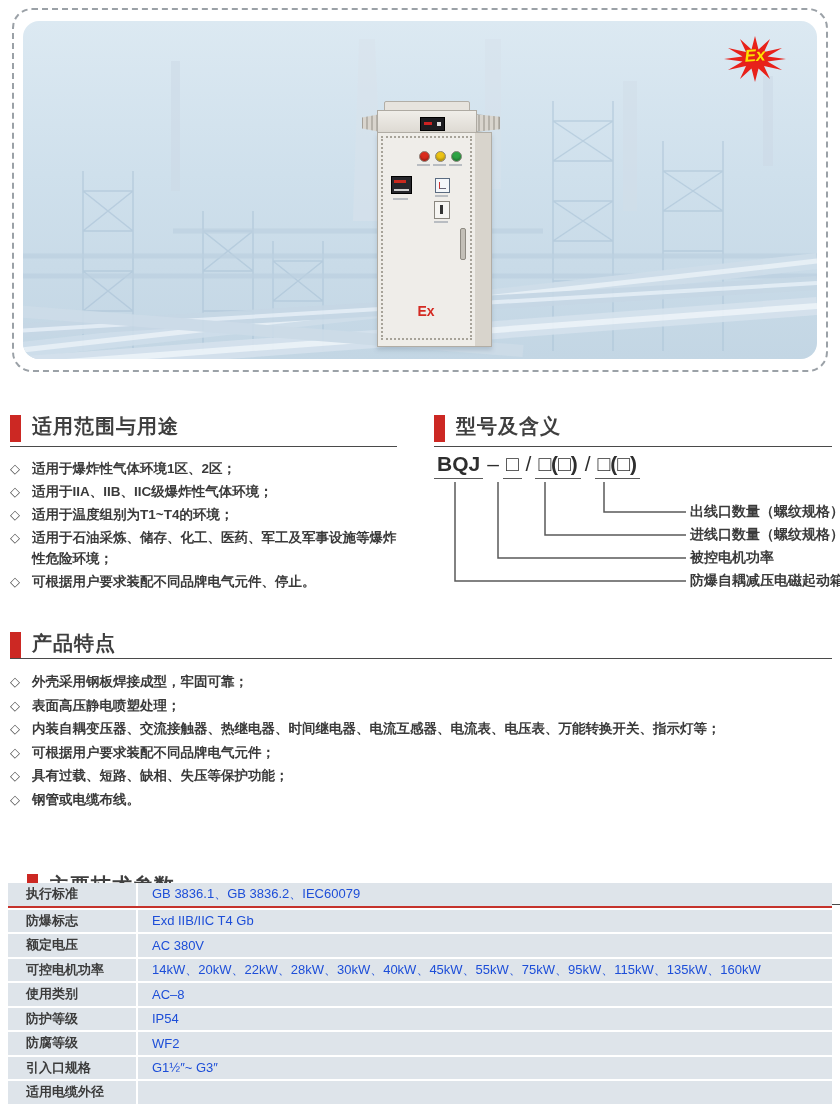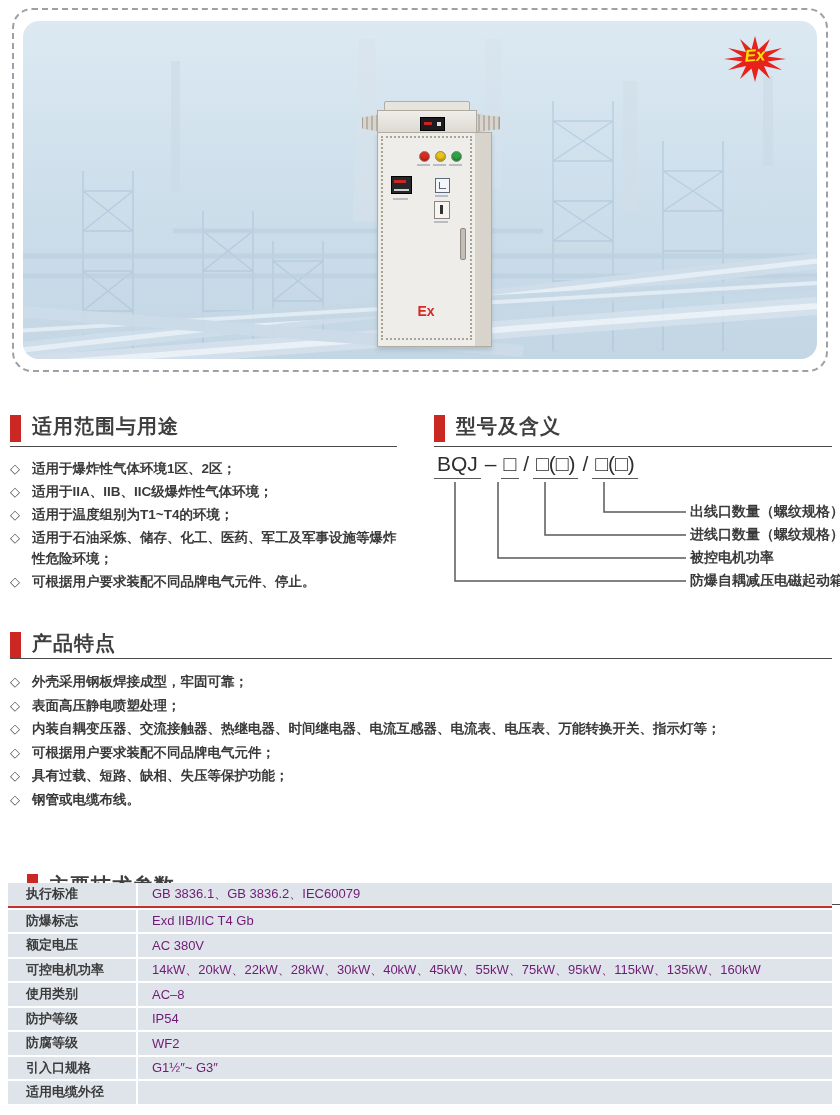--- a/index.html
+++ b/index.html
@@ -69,33 +69,33 @@
   ul.blist li{position:relative;padding-left:22px;font-size:13.5px;font-weight:600;
               line-height:21px;margin-bottom:2px;color:#3a3a3a;}
   ul.blist .blt{position:absolute;left:0;top:0;font-size:13px;color:#4a4a4a;}
   #usage-list{left:10px;top:458px;width:396px;}
   #features-list{left:10px;top:671px;width:822px;}
   #features-list li{margin-bottom:2.5px;}
 
   
   .model-area{position:absolute;left:434px;top:452px;width:400px;height:148px;}
   .model-line{position:absolute;left:0;top:0;font-size:21px;color:#2e2e2e;white-space:nowrap;}
-  .model-line .seg{border-bottom:1.5px solid #5a5a5a;padding:0 3px 3px 3px;}
+  .model-line .seg{border-bottom:1.5px solid #5a5a5a;padding:0 3px 3px 3px;font-weight:bold;}
   .model-line .sep{padding:0 4px 3px 4px;}
   .model-svg{position:absolute;left:0;top:30px;}
   .mlabel{position:absolute;left:256px;font-size:14px;font-weight:bold;color:#3a3a3a;white-space:nowrap;}
 
   
   .spec-table{position:absolute;left:8px;top:883px;width:824px;}
   .srow{display:flex;height:22.5px;background:var(--row_bg,#dee4ea);margin-bottom:2px;
         align-items:center;font-size:13px;}
   .srow.first{border-bottom:2px solid var(--red_line,#c5322c);}
   .srow .lbl{flex:0 0 130px;box-sizing:border-box;padding-left:18px;border-right:2px solid #fff;
              font-weight:600;color:#3c3c3c;align-self:stretch;display:flex;align-items:center;}
-  .srow .val{flex:1;padding-left:14px;color:#701a75;}
+  .srow .val{flex:1;padding-left:14px;color:#1d4ed8;}
 </style>
 </head>
 <body>
 
 <div class="page">
 
   <div class="banner">
     <div class="photo">
       <svg width="794" height="338" viewBox="0 0 794 338">
 

